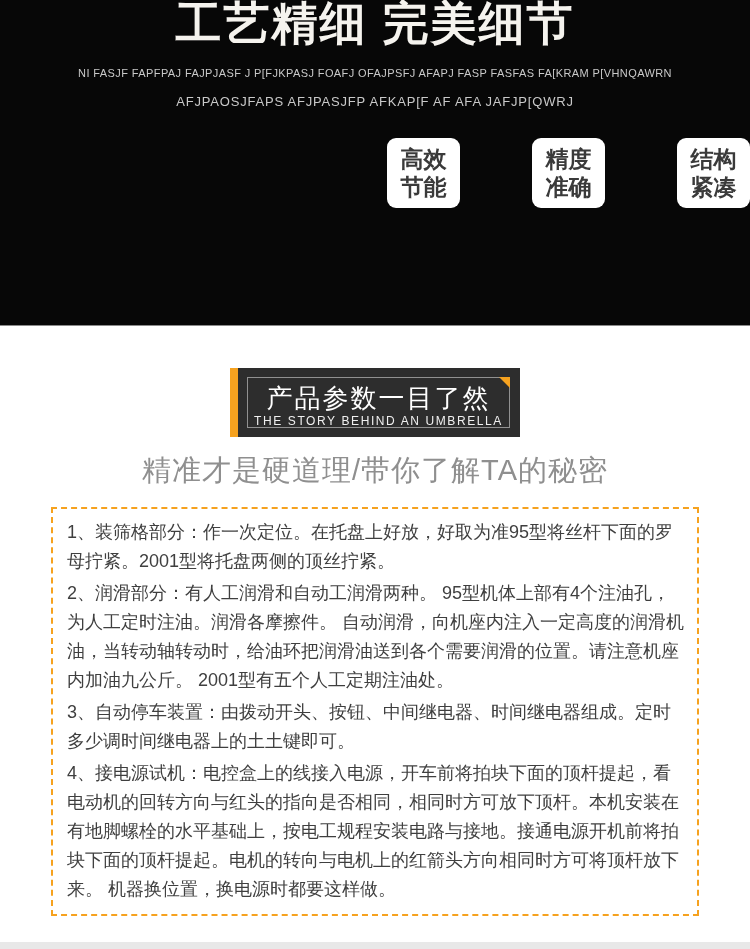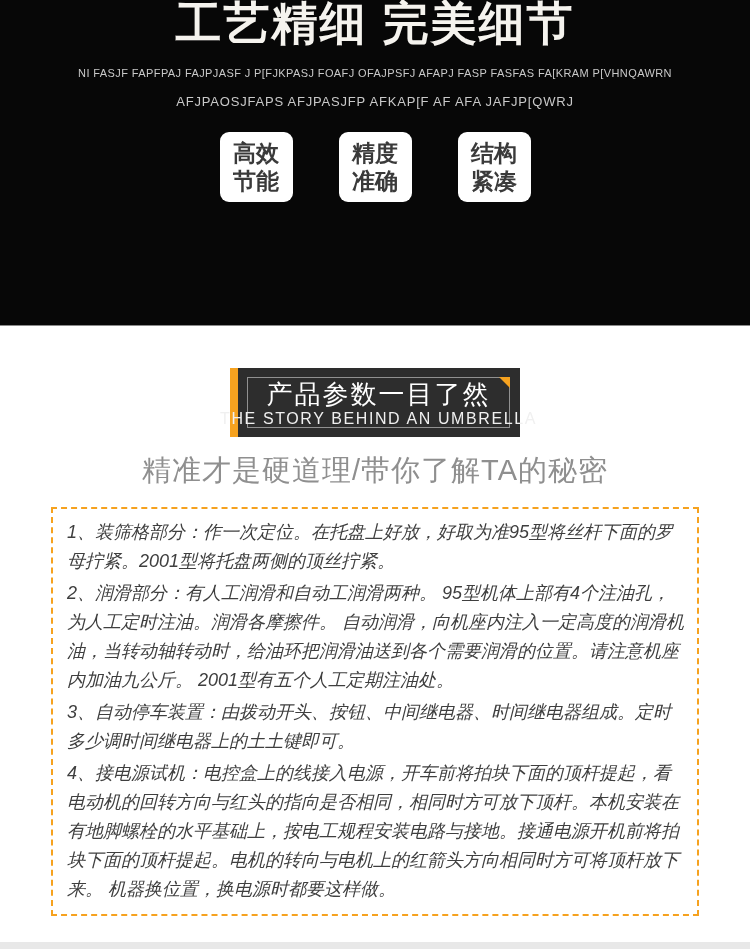--- a/index.html
+++ b/index.html
@@ -32,22 +32,22 @@
     font-size: 11px; line-height: 1;
     color: #c9c9c9; letter-spacing: 0.4px;
     white-space: nowrap;
   }
   .hero-sub2 {
     margin: 16px 0 0;
     font-size: 13px; line-height: 1;
     color: #c9c9c9; letter-spacing: 0.8px;
   }
   .card-row {
-    margin-top: 24px;
-    display: flex; justify-content: center; gap: 46px;
+    margin-top: 30px;
+    display: flex; justify-content: flex-end; gap: 72px;
   }
   .feature-card {
     width: 73px; height: 70px;
     background: #ffffff;
     border-radius: 9px;
     display: flex; flex-direction: column;
     align-items: center; justify-content: center;
     font-size: 23px; font-weight: bold;
     color: #3a3a3a; line-height: 1.22;
   }
@@ -76,21 +76,21 @@
     border-top: 11px solid var(--accent-orange, #f6a21f);
     border-left: 11px solid transparent;
   }
   .banner-title {
     font-size: 26px; line-height: 1;
     color: #ffffff; letter-spacing: 2px;
     font-weight: 500; white-space: nowrap;
   }
   .banner-sub {
     margin-top: 4px;
-    font-size: 16px; line-height: 1;
+    font-size: 12px; line-height: 1;
     color: #f0f0f0; letter-spacing: 1.6px;
     white-space: nowrap;
   }
   .tagline {
     margin: 17px 0 0;
     text-align: center;
     font-size: 29px; line-height: 1.15;
     color: var(--tagline-gray, #8f8f8f);
     letter-spacing: 1px; font-weight: 400;
     white-space: nowrap;
@@ -99,21 +99,20 @@
     margin: 20px auto 0;
     width: 648px;
     border: 2px dashed var(--accent-orange, #f6a21f);
     padding: 9px 13px 10px 14px;
   }
   .spec-box p {
     margin: 0 0 3px;
     font-size: 18px; line-height: 29px;
     color: var(--spec-text, #3f3f3f);
     text-align: left;
-    font-style: italic;
   }
   .spec-box p:last-child { margin-bottom: 0; }
 
   .bottom-strip {
     position: absolute; left: 0; bottom: 0;
     width: 100%; height: 7px;
     background: #e8e8e8;
   }
 </style>
 </head>

